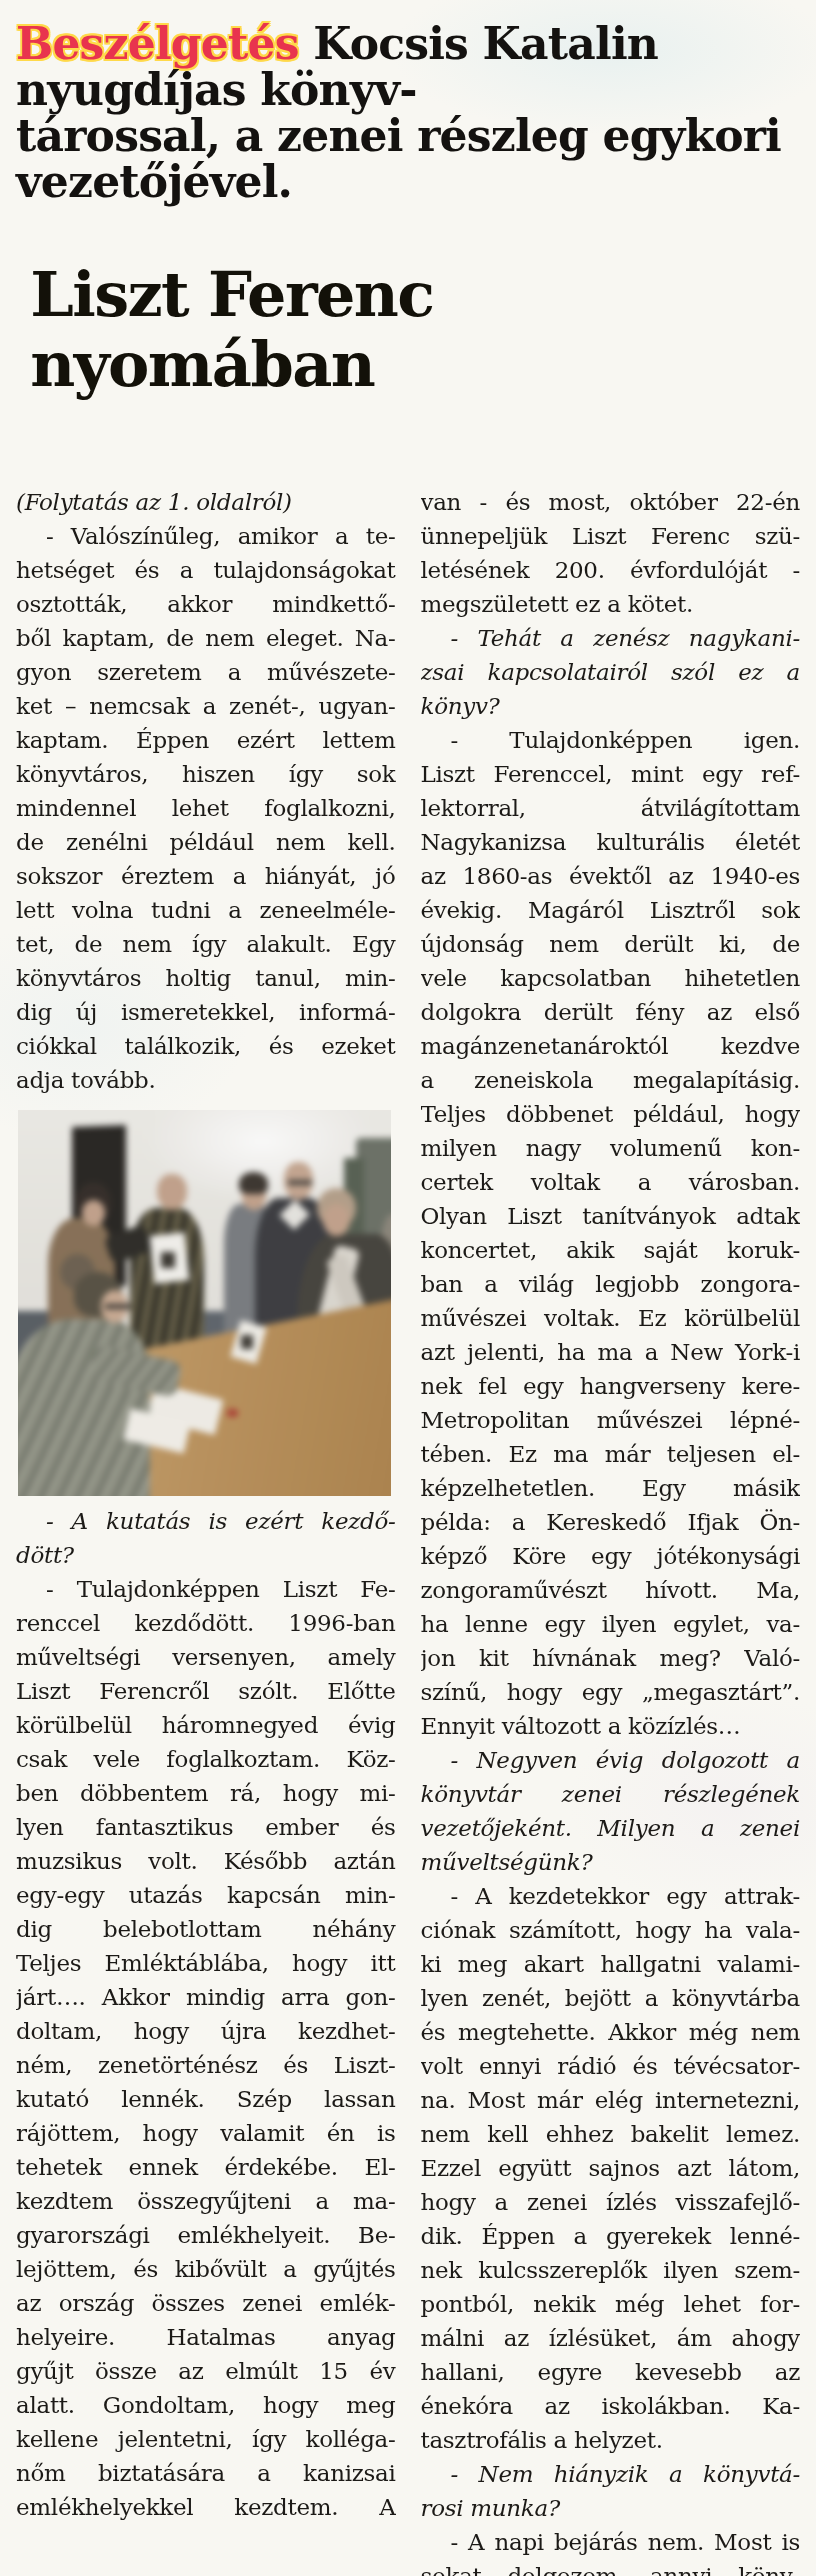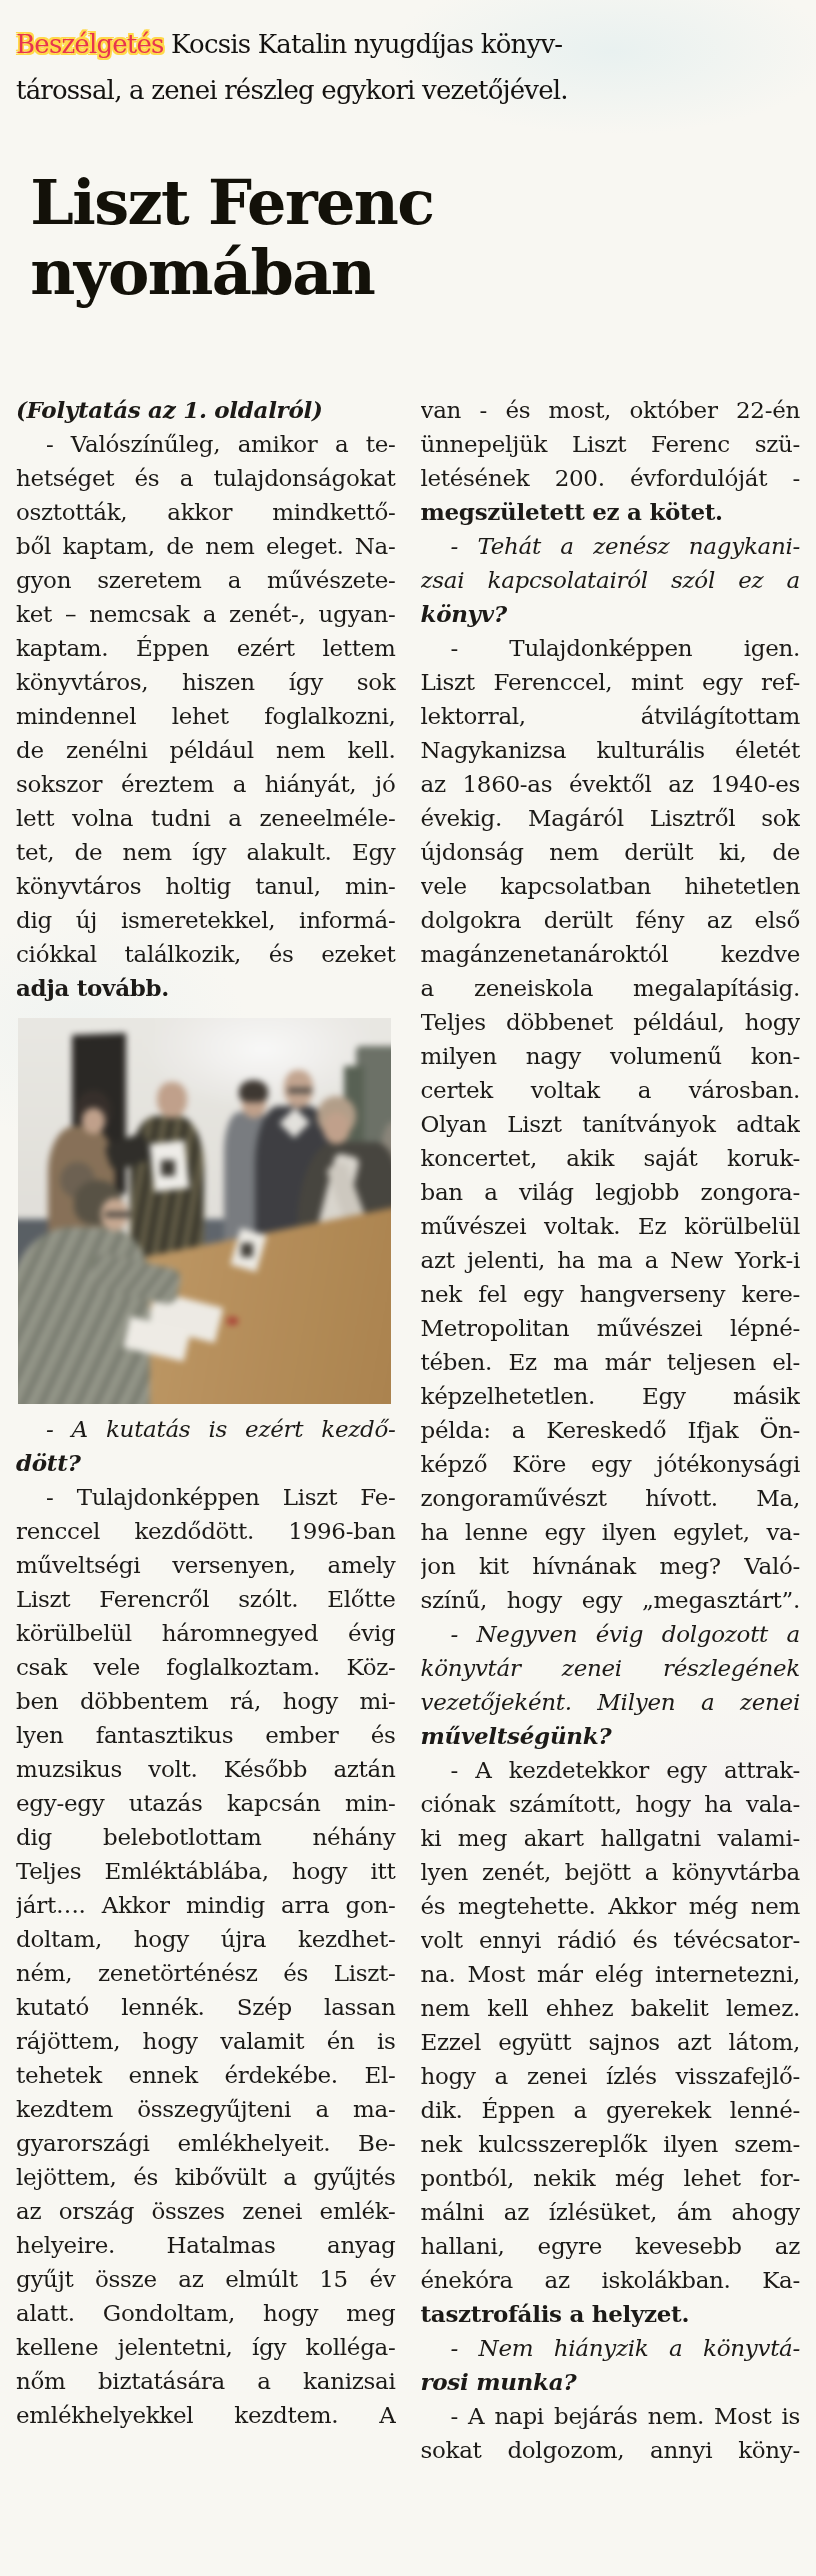--- a/index.html
+++ b/index.html
@@ -4,33 +4,33 @@
 <style>
   html,body{margin:0;padding:0;}
   body{background:#efeee9;font-family:"DejaVu Serif","Liberation Serif",serif;}
   .page{position:relative;width:816px;height:2576px;margin:0 auto;overflow:hidden;
         background:#f8f7f2;
         background-image:radial-gradient(ellipse 316px 119px at 75% 2%, rgba(220,236,238,.55), transparent 70%),
                          radial-gradient(ellipse 237px 158px at 10% 40%, rgba(228,238,240,.4), transparent 70%),
                          radial-gradient(ellipse 237px 158px at 90% 70%, rgba(238,232,240,.35), transparent 70%);
         color:#1c1a17;}
   .masthead{padding:20.6px 16px 0 16px;}
-  .kicker{font-weight:normal;font-size:26px;line-height:46px;letter-spacing:-0.8px;color:#141210;}
+  .kicker{font-weight:bold;font-size:44px;line-height:46px;letter-spacing:-0.8px;color:#141210;}
   .kicker-accent{color:var(--accent,#e8344e);
       text-shadow:1.6px 0 0 var(--glow,#ffd94a),-1.6px 0 0 var(--glow,#ffd94a),0 1.6px 0 var(--glow,#ffd94a),
                   0 -1.6px 0 var(--glow,#ffd94a),1.6px 1.6px 0 var(--glow,#ffd94a),-1.6px -1.6px 0 var(--glow,#ffd94a),
                   1.6px -1.6px 0 var(--glow,#ffd94a),-1.6px 1.6px 0 var(--glow,#ffd94a);}
   .headline{padding:14.2px 12.7px 0 14.2px;font-weight:bold;font-size:62px;line-height:70px;
             letter-spacing:-1.6px;color:#131109;}
   .columns{display:flex;gap:25px;padding:43px 16px 0 16px;}
   .col{width:380px;}
   .block{font-size:23px;letter-spacing:-0.3px;}
   .block .line{white-space:nowrap;overflow:hidden;line-height:34px;height:34px;
                text-align:justify;text-align-last:justify;}
-  .block .line.end{text-align-last:left;font-weight:bold;}
+  .block .line.end{text-align-last:left;}
   .block .line.indent{text-indent:30px;}
   .block.note .line,.block.question .line{font-style:italic;}
   
   .photo{position:relative;width:373px;height:386px;margin:12.7px 0 8px 1.6px;overflow:hidden;
          background:#e9e6e0;box-shadow:0 0 0 0.8px rgba(120,115,105,.25) inset;}
   .scene{position:absolute;inset:-8px;filter:blur(3.2px) saturate(.82) contrast(.95);}
   .scene>div{position:absolute;}
   .wall{inset:0;background:linear-gradient(180deg,#efede7 0%,#e6e3dc 55%,#dcd8d0 100%);}
   .glare{left:35%;top:-5%;width:60%;height:30%;background:radial-gradient(closest-side,rgba(255,255,255,.95),transparent);}
   .speaker{left:16%;top:6%;width:14%;height:40%;background:#26231f;transform:skewY(-2deg);}
@@ -236,20 +236,21 @@
             <div class="line">nek fel egy hangverseny kere-</div>
             <div class="line">Metropolitan művészei lépné-</div>
             <div class="line">tében. Ez ma már teljesen el-</div>
             <div class="line">képzelhetetlen. Egy másik</div>
             <div class="line">példa: a Kereskedő Ifjak Ön-</div>
             <div class="line">képző Köre egy jótékonysági</div>
             <div class="line">zongoraművészt hívott. Ma,</div>
             <div class="line">ha lenne egy ilyen egylet, va-</div>
             <div class="line">jon kit hívnának meg? Való-</div>
             <div class="line">színű, hogy egy „megasztárt”.</div>
+            <div class="line end">Ennyit változott a közízlés…</div>
           </div>
           <div class="block question">
             <div class="line indent">- Negyven évig dolgozott a</div>
             <div class="line">könyvtár zenei részlegének</div>
             <div class="line">vezetőjeként. Milyen a zenei</div>
             <div class="line end">műveltségünk?</div>
           </div>
           <div class="block answer">
             <div class="line indent">- A kezdetekkor egy attrak-</div>
             <div class="line">ciónak számított, hogy ha vala-</div>

